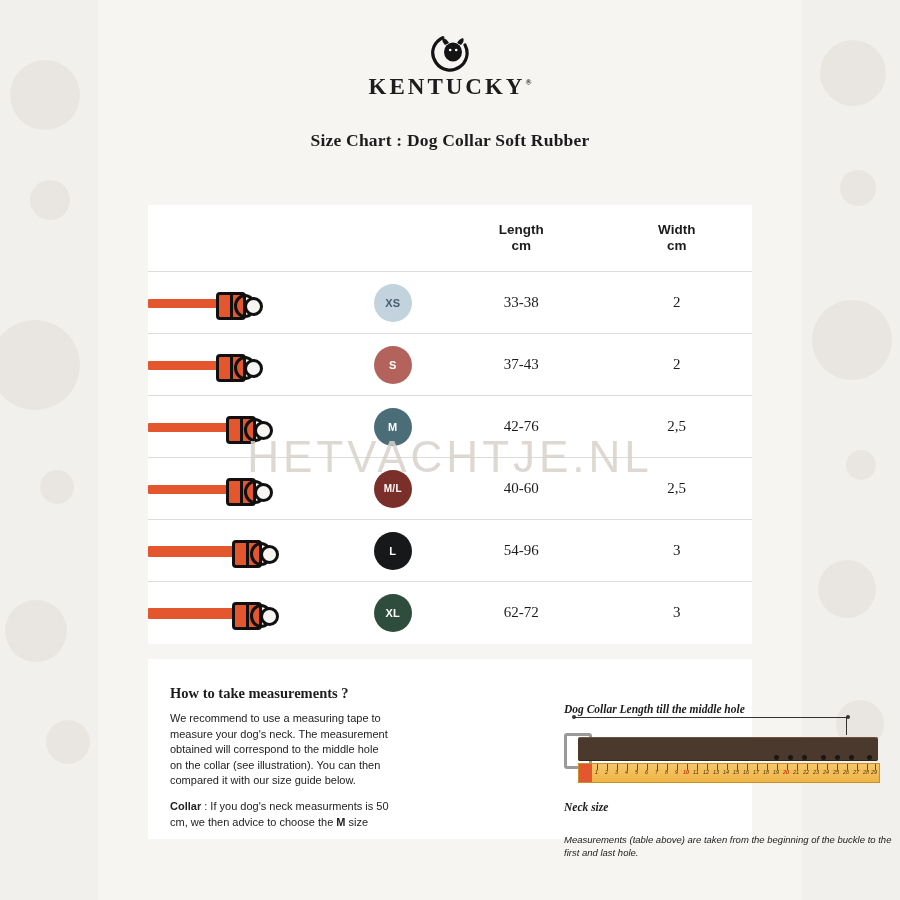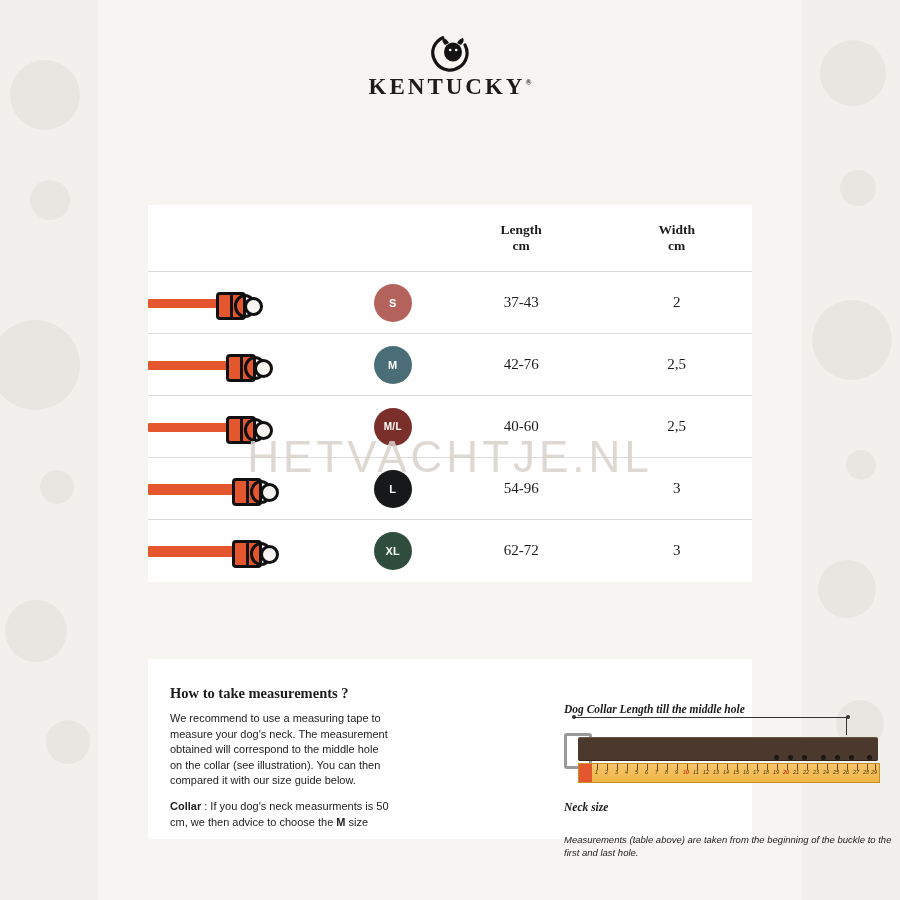--- a/index.html
+++ b/index.html
@@ -39,21 +39,21 @@
   
   .card{
     position:absolute;left:148px;top:205px;width:604px;background:#ffffff;
   }
   table.sizes{width:100%;border-collapse:collapse;}
   table.sizes th, table.sizes td{
     padding:0;vertical-align:middle;
   }
   .head-row th{
     height:66px;border-bottom:1px solid #dcdcdc;
-    font-family:Liberation Serif, serif;
+    font-family:Liberation Sans, sans-serif;
     font-size:13.5px;font-weight:bold;text-align:center;line-height:1.15;
   }
   .head-row th.blank{border-bottom:1px solid #dcdcdc;}
   tr.size-row{height:62px;}
   tr.size-row td{border-bottom:1px solid #dcdcdc;}
   tr.size-row:last-child td{border-bottom:none;}
   td.collar{width:196px;padding-left:0;}
   td.badge-cell{width:96px;text-align:center;}
   td.len, td.wid{
     font-family:"Liberation Serif", serif;
@@ -191,39 +191,57 @@
         <ellipse cx="23" cy="18" rx="9" ry="9.5" fill="#141414"></ellipse>
         <path d="M15 11 q-4 -4 -2 -7 q4 1 6 5 Z" fill="#141414"></path>
         <path d="M31 11 q4 -4 2 -7 q-4 1 -6 5 Z" fill="#141414"></path>
         <circle cx="20.2" cy="16" r="1.3" fill="#ffffff"></circle>
         <circle cx="26.2" cy="16" r="1.3" fill="#ffffff"></circle>
       </svg>
     </div>
     <div class="logo-text"><span>KENTUCKY</span><sup>®</sup></div>
   </div>
 
+  <div class="title">Size Chart : Dog Collar Soft Rubber</div>
 
 </div>
 
 <div class="card">
   <table class="sizes">
     <tbody>
         <tr class="head-row">
       <th class="blank"></th>
       <th class="blank"></th>
       <th>
         <span>Length</span><br>
         <span>cm</span>
       </th>
       <th>
         <span>Width</span><br>
         <span>cm</span>
       </th>
     </tr>
 
+    <tr class="size-row">
+      <td class="collar">
+        <div class="collar-ill">
+          <div class="strap" style="width:84px;"></div>
+          <div class="buckle" style="left:68px;"></div>
+          <div class="ring" style="left:86px;"></div>
+          <div class="tipdot" style="left:96px;"></div>
+        </div>
+      </td>
+      <td class="badge-cell">
+        <span class="badge" style="background:#c3d3dd;color:#47606c;">
+              <span>XS</span>
+            </span>
+      </td>
+      <td class="len">33-38</td>
+      <td class="wid">2</td>
+    </tr>
 
     <tr class="size-row">
       <td class="collar">
         <div class="collar-ill">
           <div class="strap" style="width:84px;"></div>
           <div class="buckle" style="left:68px;"></div>
           <div class="ring" style="left:86px;"></div>
           <div class="tipdot" style="left:96px;"></div>
         </div>
       </td>

